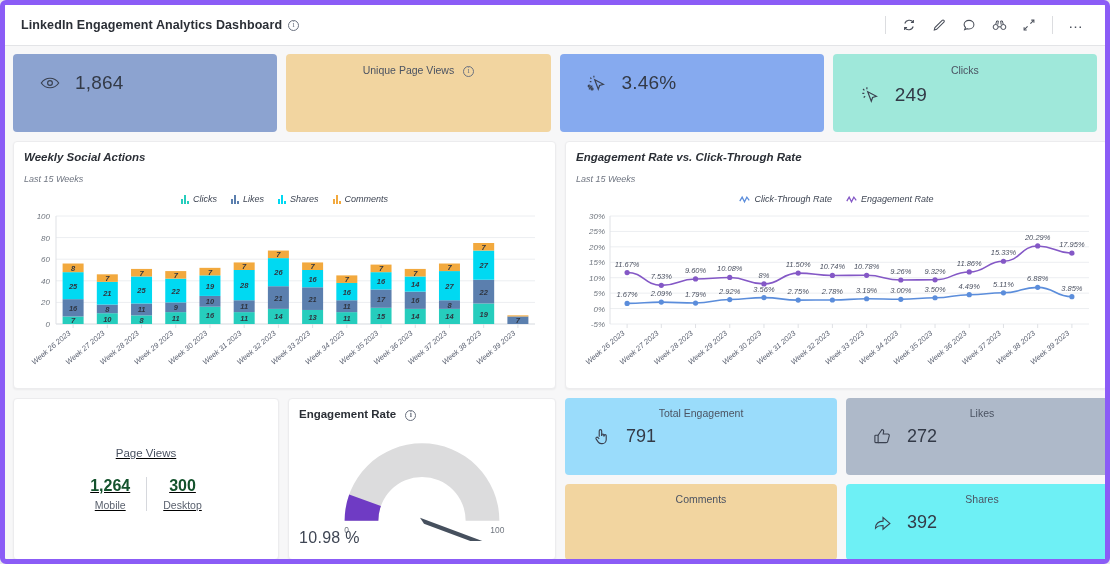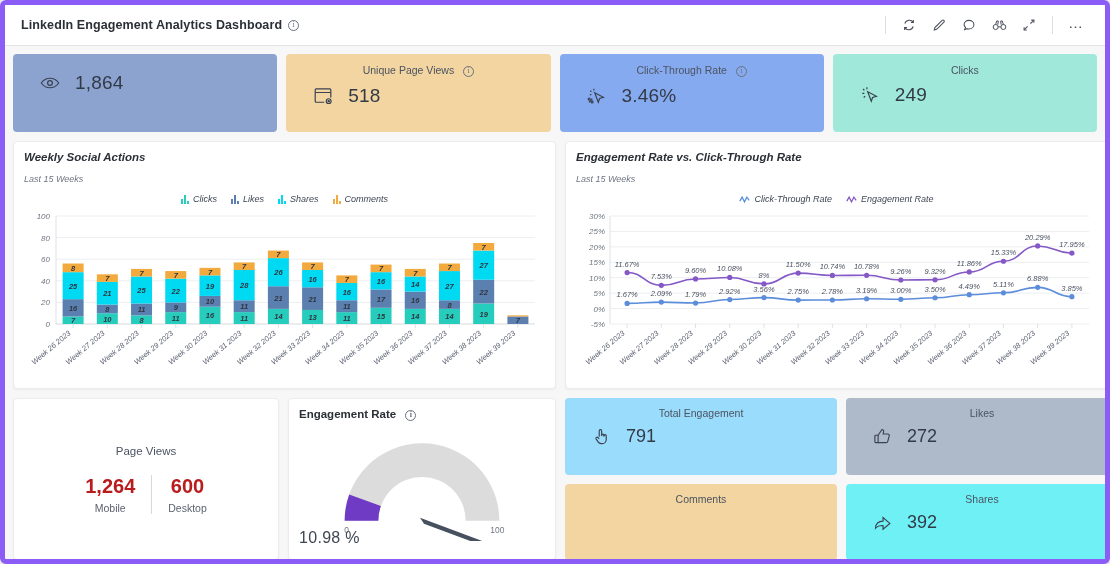--- a/index.html
+++ b/index.html
@@ -102,26 +102,26 @@
   .plot { position: relative; margin-top: 6px; }
   .plot svg { display: block; }
 
   
   .bottom-row {
     display: grid;
     grid-template-columns: 266px 268px 272px 272px;
     gap: 9px;
   }
   .pv-card { height: 162px; display: flex; align-items: center; justify-content: center; }
-  .pv-inner { text-align: center; }
+  .pv-inner { text-align: center; text-decoration: underline; }
   .pv-title { font-size: 11.5px; color: #4b5362; margin-bottom: 18px; }
   .pv-nums { display: flex; align-items: stretch; justify-content: center; }
   .pv-col { padding: 0 16px; }
   .pv-div { width: 1px; background: #d6d8dd; }
-  .pv-num { font-size: 20px; font-weight: bold; color: #b91c1c; }
+  .pv-num { font-size: 16px; font-weight: bold; color: #14532d; }
   .pv-cap { font-size: 10.5px; color: #5b626f; margin-top: 4px; }
 
   .gauge-card { height: 162px; padding: 9px 10px; }
   .gauge-wrap { position: relative; margin-top: 2px; display:flex; justify-content:center;}
   .gauge-val {
     position: absolute; width: 100%; text-align: left;
     bottom: -6px; font-size: 16px; color: #3f4654; letter-spacing:.3px;
   }
 
   .mini-stack { display: flex; flex-direction: column; gap: 9px; }
@@ -205,38 +205,23 @@
           </span>
           <span class="kpi-value">1,864</span>
         </div>
       </div>
 
       <div class="kpi" style="background:#f2d5a0">
         <div class="kpi-label">
           <span>Unique Page Views</span>
           <i class="info-ico">i</i>
         </div>
-        <div class="kpi-val-row">
-          <span class="kpi-icon">
-            <svg width="22" height="22" viewBox="0 0 24 24" fill="none" stroke="currentColor" stroke-width="1.3">
-              <path d="M20.5 13.5V5.2a1 1 0 0 0-1-1H4.5a1 1 0 0 0-1 1v12.6a1 1 0 0 0 1 1h8.8"></path>
-              <path d="M3.5 8.2h17"></path>
-              <circle cx="18.2" cy="17.6" r="2.6"></circle>
-                <circle cx="18.2" cy="17.6" r=".7" fill="currentColor"></circle>
-            </svg>
-          </span>
-          <span class="kpi-value">518</span>
-        </div>
       </div>
 
       <div class="kpi" style="background:#86aaef">
-        <div class="kpi-label">
-          <span>Click-Through Rate</span>
-          <i class="info-ico">i</i>
-        </div>
         <div class="kpi-val-row">
           <span class="kpi-icon">
             <svg width="22" height="22" viewBox="0 0 24 24" fill="none" stroke="currentColor" stroke-width="1.3">
               <path d="M9.5 8.4 19 13.4l-4.2 1.3-1.4 4.2z"></path>
               <path d="M8.6 4.2v1.8M4.6 6.1l1.3 1.2M4.1 10.5h1.8"></path>
               <circle cx="3.5" cy="15.3" r="1.1"></circle>
                 <circle cx="6.6" cy="18.5" r="1.1"></circle>
               <path d="M6.9 14.9 3.2 18.9"></path>
             </svg>
           </span>
@@ -588,21 +573,21 @@
       <div class="card pv-card">
         <div class="pv-inner">
           <div class="pv-title">Page Views</div>
           <div class="pv-nums">
             <div class="pv-col">
               <div class="pv-num">1,264</div>
               <div class="pv-cap">Mobile</div>
             </div>
             <div class="pv-div"></div>
             <div class="pv-col">
-              <div class="pv-num">600</div>
+              <div class="pv-num">300</div>
               <div class="pv-cap">Desktop</div>
             </div>
           </div>
         </div>
       </div>
 
       <div class="card gauge-card">
         <div class="chart-title">
           <span>Engagement Rate</span>
           <i class="info-ico">i</i>

